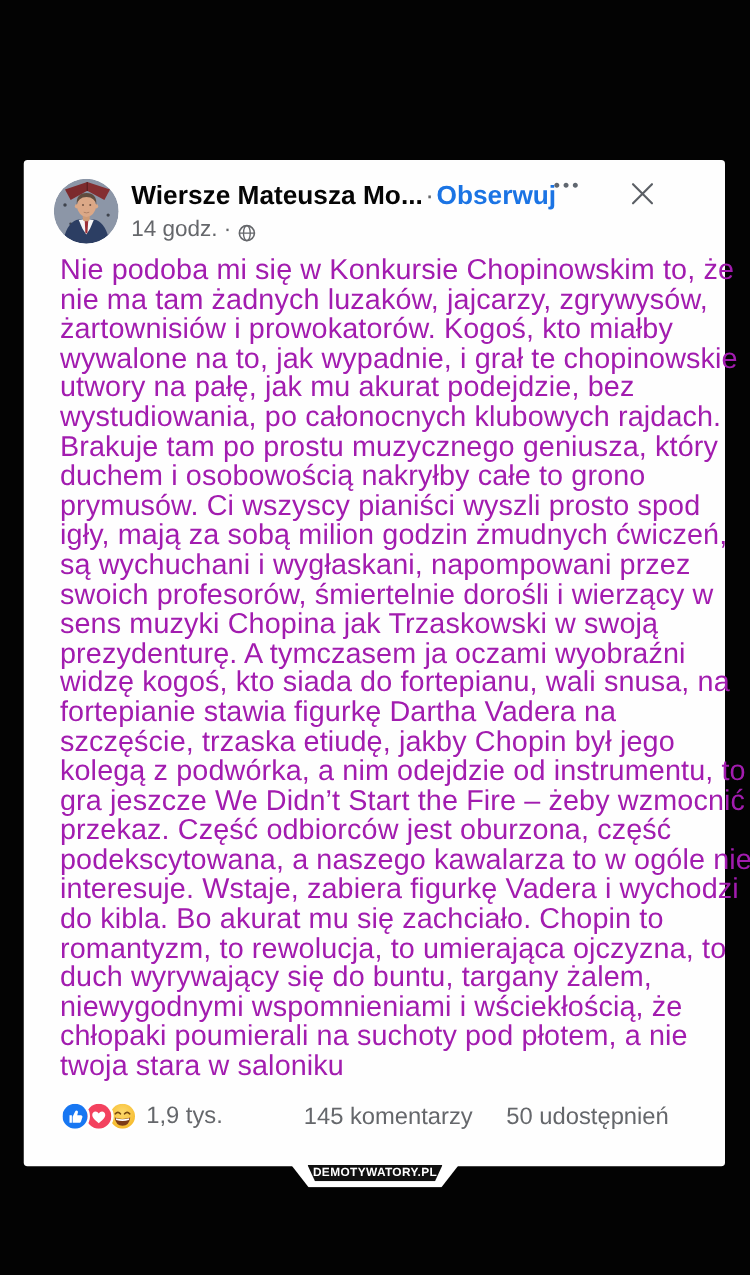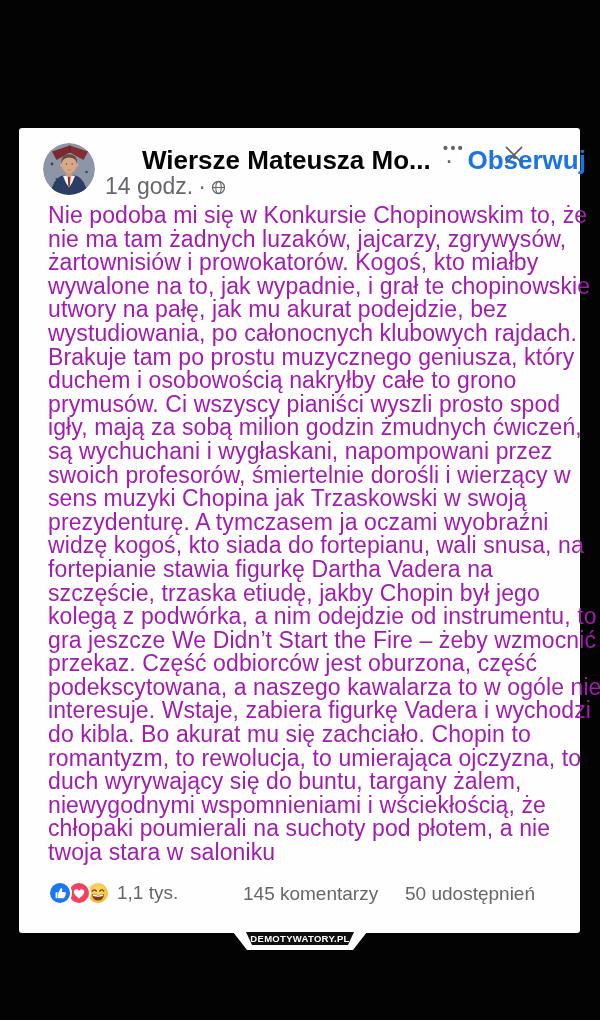--- a/index.html
+++ b/index.html
@@ -5,30 +5,30 @@
   html,body{margin:0;padding:0;background:#000;}
   .page{position:relative;width:600px;height:1020px;background:#030303;overflow:hidden;
         font-family:"Liberation Sans","DejaVu Sans",sans-serif;}
   .meme-title{position:absolute;top:22px;left:0;width:100%;text-align:center;
         font-family:"Liberation Serif","DejaVu Serif",serif;font-size:38px;line-height:45px;
         color:#f0a61e;}
   .card{position:absolute;left:19px;top:128px;width:561px;height:805px;background:#fefefe;
         border-radius:3px;}
   .avatar{position:absolute;left:24px;top:15px;width:52px;height:52px;border-radius:50%;
         overflow:hidden;}
-  .name-row{position:absolute;left:86px;top:17px;font-size:26px;display:flex;gap:14px;
-        align-items:baseline;color:#050505;white-space:nowrap;margin-left:37px;}
+  .name-row{position:absolute;left:86px;top:17px;font-size:21px;display:flex;gap:2px;
+        align-items:baseline;color:#050505;white-space:nowrap;}
   .author{font-weight:700;}
   .nsep{color:#65676b;}
   .follow{color:#1b74e4;font-weight:600;}
   .menu-dots{position:absolute;left:424px;top:12px;color:#606770;font-size:14px;
         letter-spacing:2.5px;font-weight:700;cursor:pointer;}
   .close{position:absolute;left:482px;top:14px;width:26px;height:26px;cursor:pointer;}
-  .time-row{position:absolute;left:86px;top:45px;font-size:23px;color:#65676b;
-        display:flex;align-items:center;gap:5px;}
+  .time-row{position:absolute;left:86px;top:45px;font-size:18px;color:#65676b;
+        display:flex;align-items:flex-end;gap:5px;}
   .globe{display:inline-flex;margin-top:1px;}
   .body-text{position:absolute;left:29px;top:76px;width:518px;font-size:23px;
         line-height:23.6px;color:#a21caf;white-space:pre;letter-spacing:0.1px;}
   .reactions-row{position:absolute;left:29px;top:753px;width:503px;height:26px;}
   .reaction-left{position:absolute;left:0;top:0;display:flex;align-items:center;cursor:pointer;}
   .ricon{position:relative;width:24px;height:24px;border-radius:50%;border:2px solid #fff;
         box-sizing:border-box;display:flex;background:transparent;}
   .ricon svg{width:100%;height:100%;}
   .like{z-index:3;}
   .love{z-index:2;margin-left:-5px;}
@@ -162,21 +162,21 @@
                   <stop offset="1" stop-color="#f5b51f"></stop>
               </radialGradient>
             </defs>
             <circle cx="10" cy="10" r="10" fill="url(#hahag)"></circle>
             <path d="M4.3,8 Q6.3,5.8 8.3,8" stroke="#7a4b10" stroke-width="1.4" fill="none" stroke-linecap="round"></path>
             <path d="M11.7,8 Q13.7,5.8 15.7,8" stroke="#7a4b10" stroke-width="1.4" fill="none" stroke-linecap="round"></path>
             <path d="M3.8,11 Q10,13.2 16.2,11 Q15.4,17.6 10,17.6 Q4.6,17.6 3.8,11 Z" fill="#7d3c16"></path>
             <path d="M4.6,11.6 Q10,13.2 15.4,11.6 L15.1,13 Q10,14.6 4.9,13 Z" fill="#fff"></path>
           </svg>
         </span>
-        <span class="rcount">1,1 tys.</span>
+        <span class="rcount">1,9 tys.</span>
       </div>
       <span class="comments">145 komentarzy</span>
       <span class="shares">50 udostępnień</span>
     </div>
 
   </div>
 
   <div class="badge-tab">
     <div class="badge-bar">DEMOTYWATORY.PL</div>
   </div>

